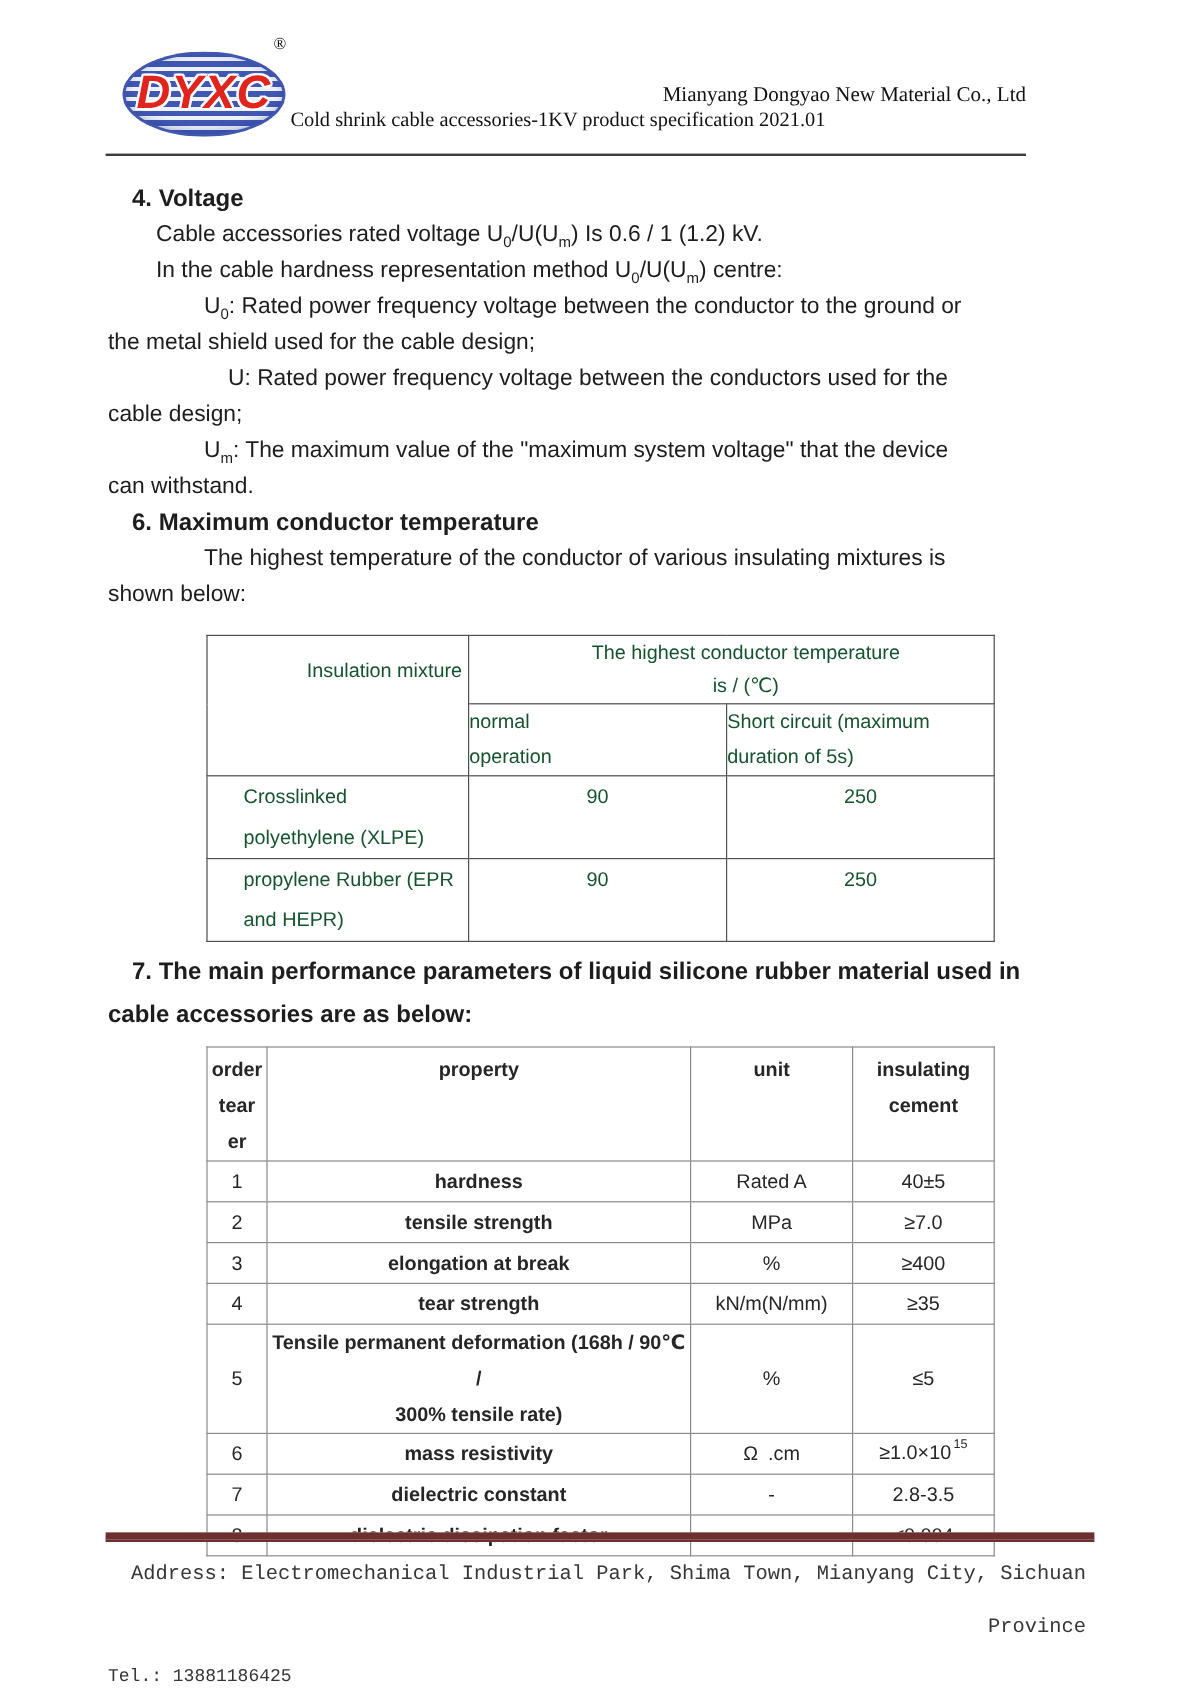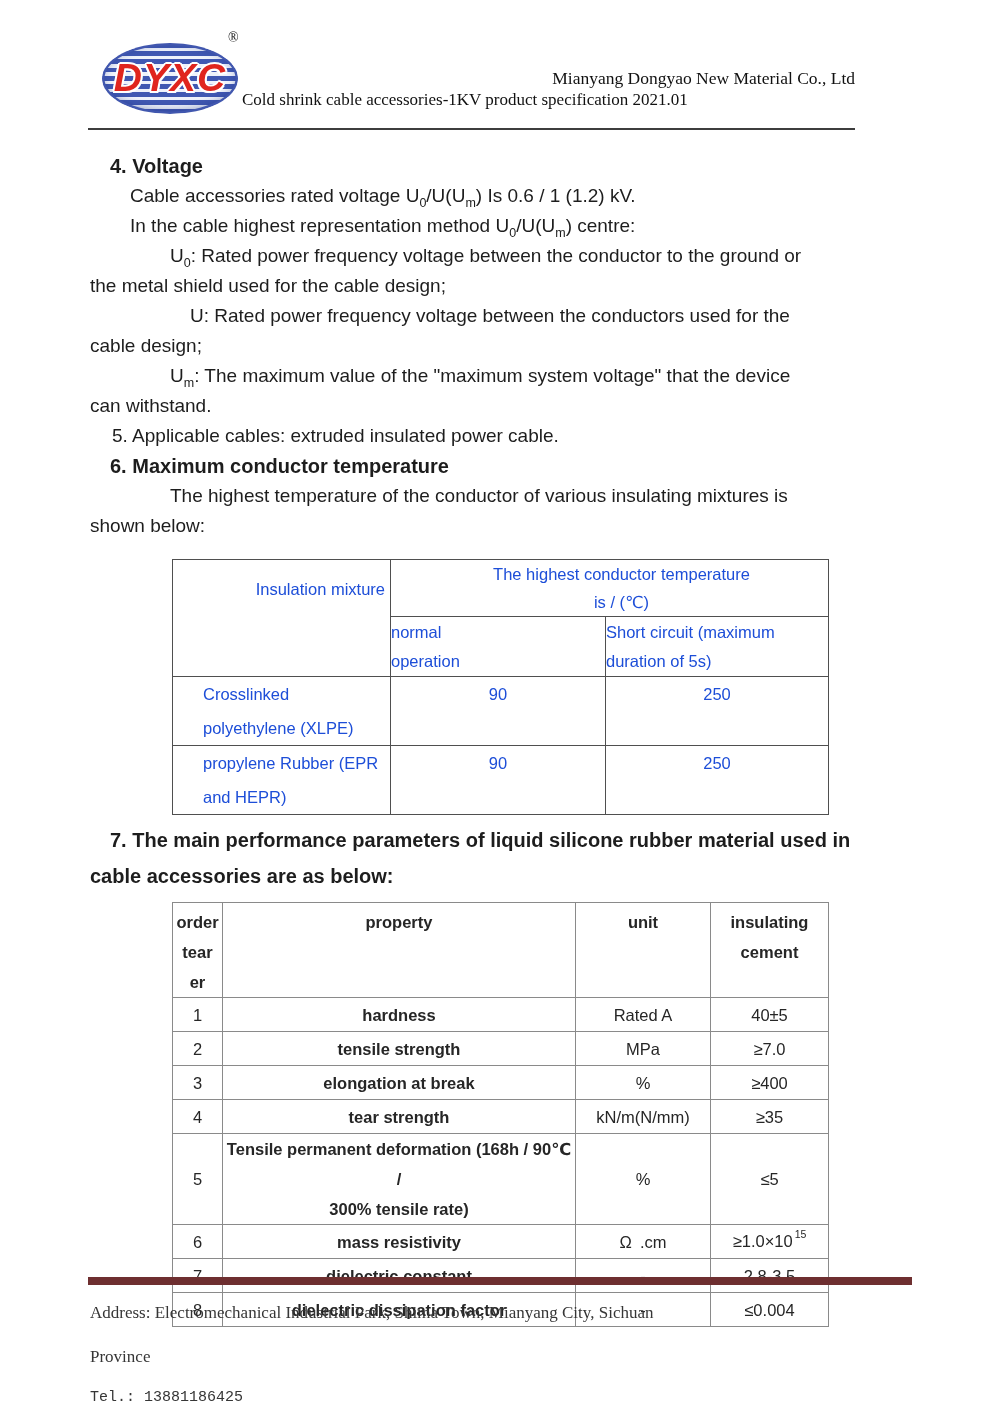--- a/index.html
+++ b/index.html
@@ -48,42 +48,42 @@
   .ml20 { margin-left:20px; }
   .ml40 { margin-left:40px; }
   .ml22 { margin-left:22px; }
   .ind80 { text-indent:80px; }
   .ind100 { text-indent:100px; }
   sub { font-size:12.5px; line-height:0; }
   .s7-heading { font-weight:bold; font-size:20px; line-height:36px;
     text-indent:20px; margin-top:7px; }
   
   table { border-collapse:collapse; table-layout:fixed; }
-  .t1 { width:656px; margin:18px 0 0 82px; font-size:16.5px; color:#1d4ed8; }
+  .t1 { width:656px; margin:18px 0 0 82px; font-size:16.5px; color:#14532d; }
   .t1 td { border:1.5px solid #4f4f4f; vertical-align:middle; }
   .t1 .c-mix-h { text-align:right; vertical-align:top; padding:20px 5px 0 0; }
   .t1 .c-span { text-align:center; line-height:28px; height:56px;padding-left:24px; }
   .t1 .c-sub { text-align:left; line-height:29px; height:60px; }
   .t1 .c-mix { text-align:left; padding-left:30px; line-height:34px; height:54px; }
   .t1 .c-num { text-align:center; vertical-align:top; padding-top:4px; line-height:26px; }
   
   .t2 { width:656px; margin:8px 0 0 82px; font-size:16.5px; color:#262626; }
   .t2 td { border:1.5px solid #8a8a8a; text-align:center; vertical-align:middle;
     line-height:30px; padding:0 2px; }
   .t2 .hrow td { font-weight:bold; vertical-align:top; padding-top:4px; height:94px; }
   .t2 .drow td { height:34px; }
   .t2 .prop { font-weight:bold; }
   .v-sup { font-size:10.5px; position:relative; top:-9px; margin-left:2px; }
   
   .footer { position:absolute; left:90px; right:95px; top:1277px; }
   .footer-rule { height:2.5px; background:#f0e7e7;
     border-top:6.5px solid #6e2f30; border-bottom:2.5px solid #6e2f30;
     margin-left:-2px; width:calc(100% + 9px); }
-  .footer-address { font-family:Liberation Serif, serif;
-    font-size:17px; line-height:44px; color:#363636; margin-top:6px; white-space:pre-line; }
+  .footer-address { font-family:Liberation Mono, monospace;
+    font-size:17px; line-height:44px; color:#363636; margin-top:6px; white-space:pre-line;text-align:right; }
   .footer-tel { font-family:"Liberation Mono","DejaVu Sans Mono",monospace;
     font-size:15px; line-height:30px; color:#363636; margin-top:4px; }
 </style>
 </head>
 <body>
 
 <div class="page">
 
   <div class="header">
     <div class="logo">
@@ -92,32 +92,31 @@
     <span class="reg-mark">®</span>
     <div class="company-name">Mianyang Dongyao New Material Co., Ltd</div>
     <div class="doc-title">Cold shrink cable accessories-1KV product specification 2021.01</div>
   </div>
   <div class="header-rule"></div>
 
   <p class="bt h-bold mt22 ml20">4. Voltage</p>
 
   <p class="bt ml40"><span>Cable accessories rated voltage U</span><sub>0</sub><span>/U(U</span><sub>m</sub><span>) Is 0.6 / 1 (1.2) kV.</span></p>
 
-  <p class="bt ml40"><span>In the cable highest representation method U</span><sub>0</sub><span>/U(U</span><sub>m</sub><span>) centre:</span></p>
+  <p class="bt ml40"><span>In the cable hardness representation method U</span><sub>0</sub><span>/U(U</span><sub>m</sub><span>) centre:</span></p>
 
   <p class="bt ind80 preline"><span>U</span><sub>0</sub><span>: Rated power frequency voltage between the conductor to the ground or
 the metal shield used for the cable design;</span></p>
 
   <p class="bt ind100 preline">U: Rated power frequency voltage between the conductors used for the
 cable design;</p>
 
   <p class="bt ind80 preline"><span>U</span><sub>m</sub><span>: The maximum value of the "maximum system voltage" that the device
 can withstand.</span></p>
 
-  <p class="bt ml22">5. Applicable cables: extruded insulated power cable.</p>
 
   <p class="bt h-bold ml20">6. Maximum conductor temperature</p>
 
   <p class="bt ind80 preline">The highest temperature of the conductor of various insulating mixtures is
 shown below:</p>
 
   <table class="t1">
     <colgroup>
         <col style="width:218px">
         <col style="width:215px">

